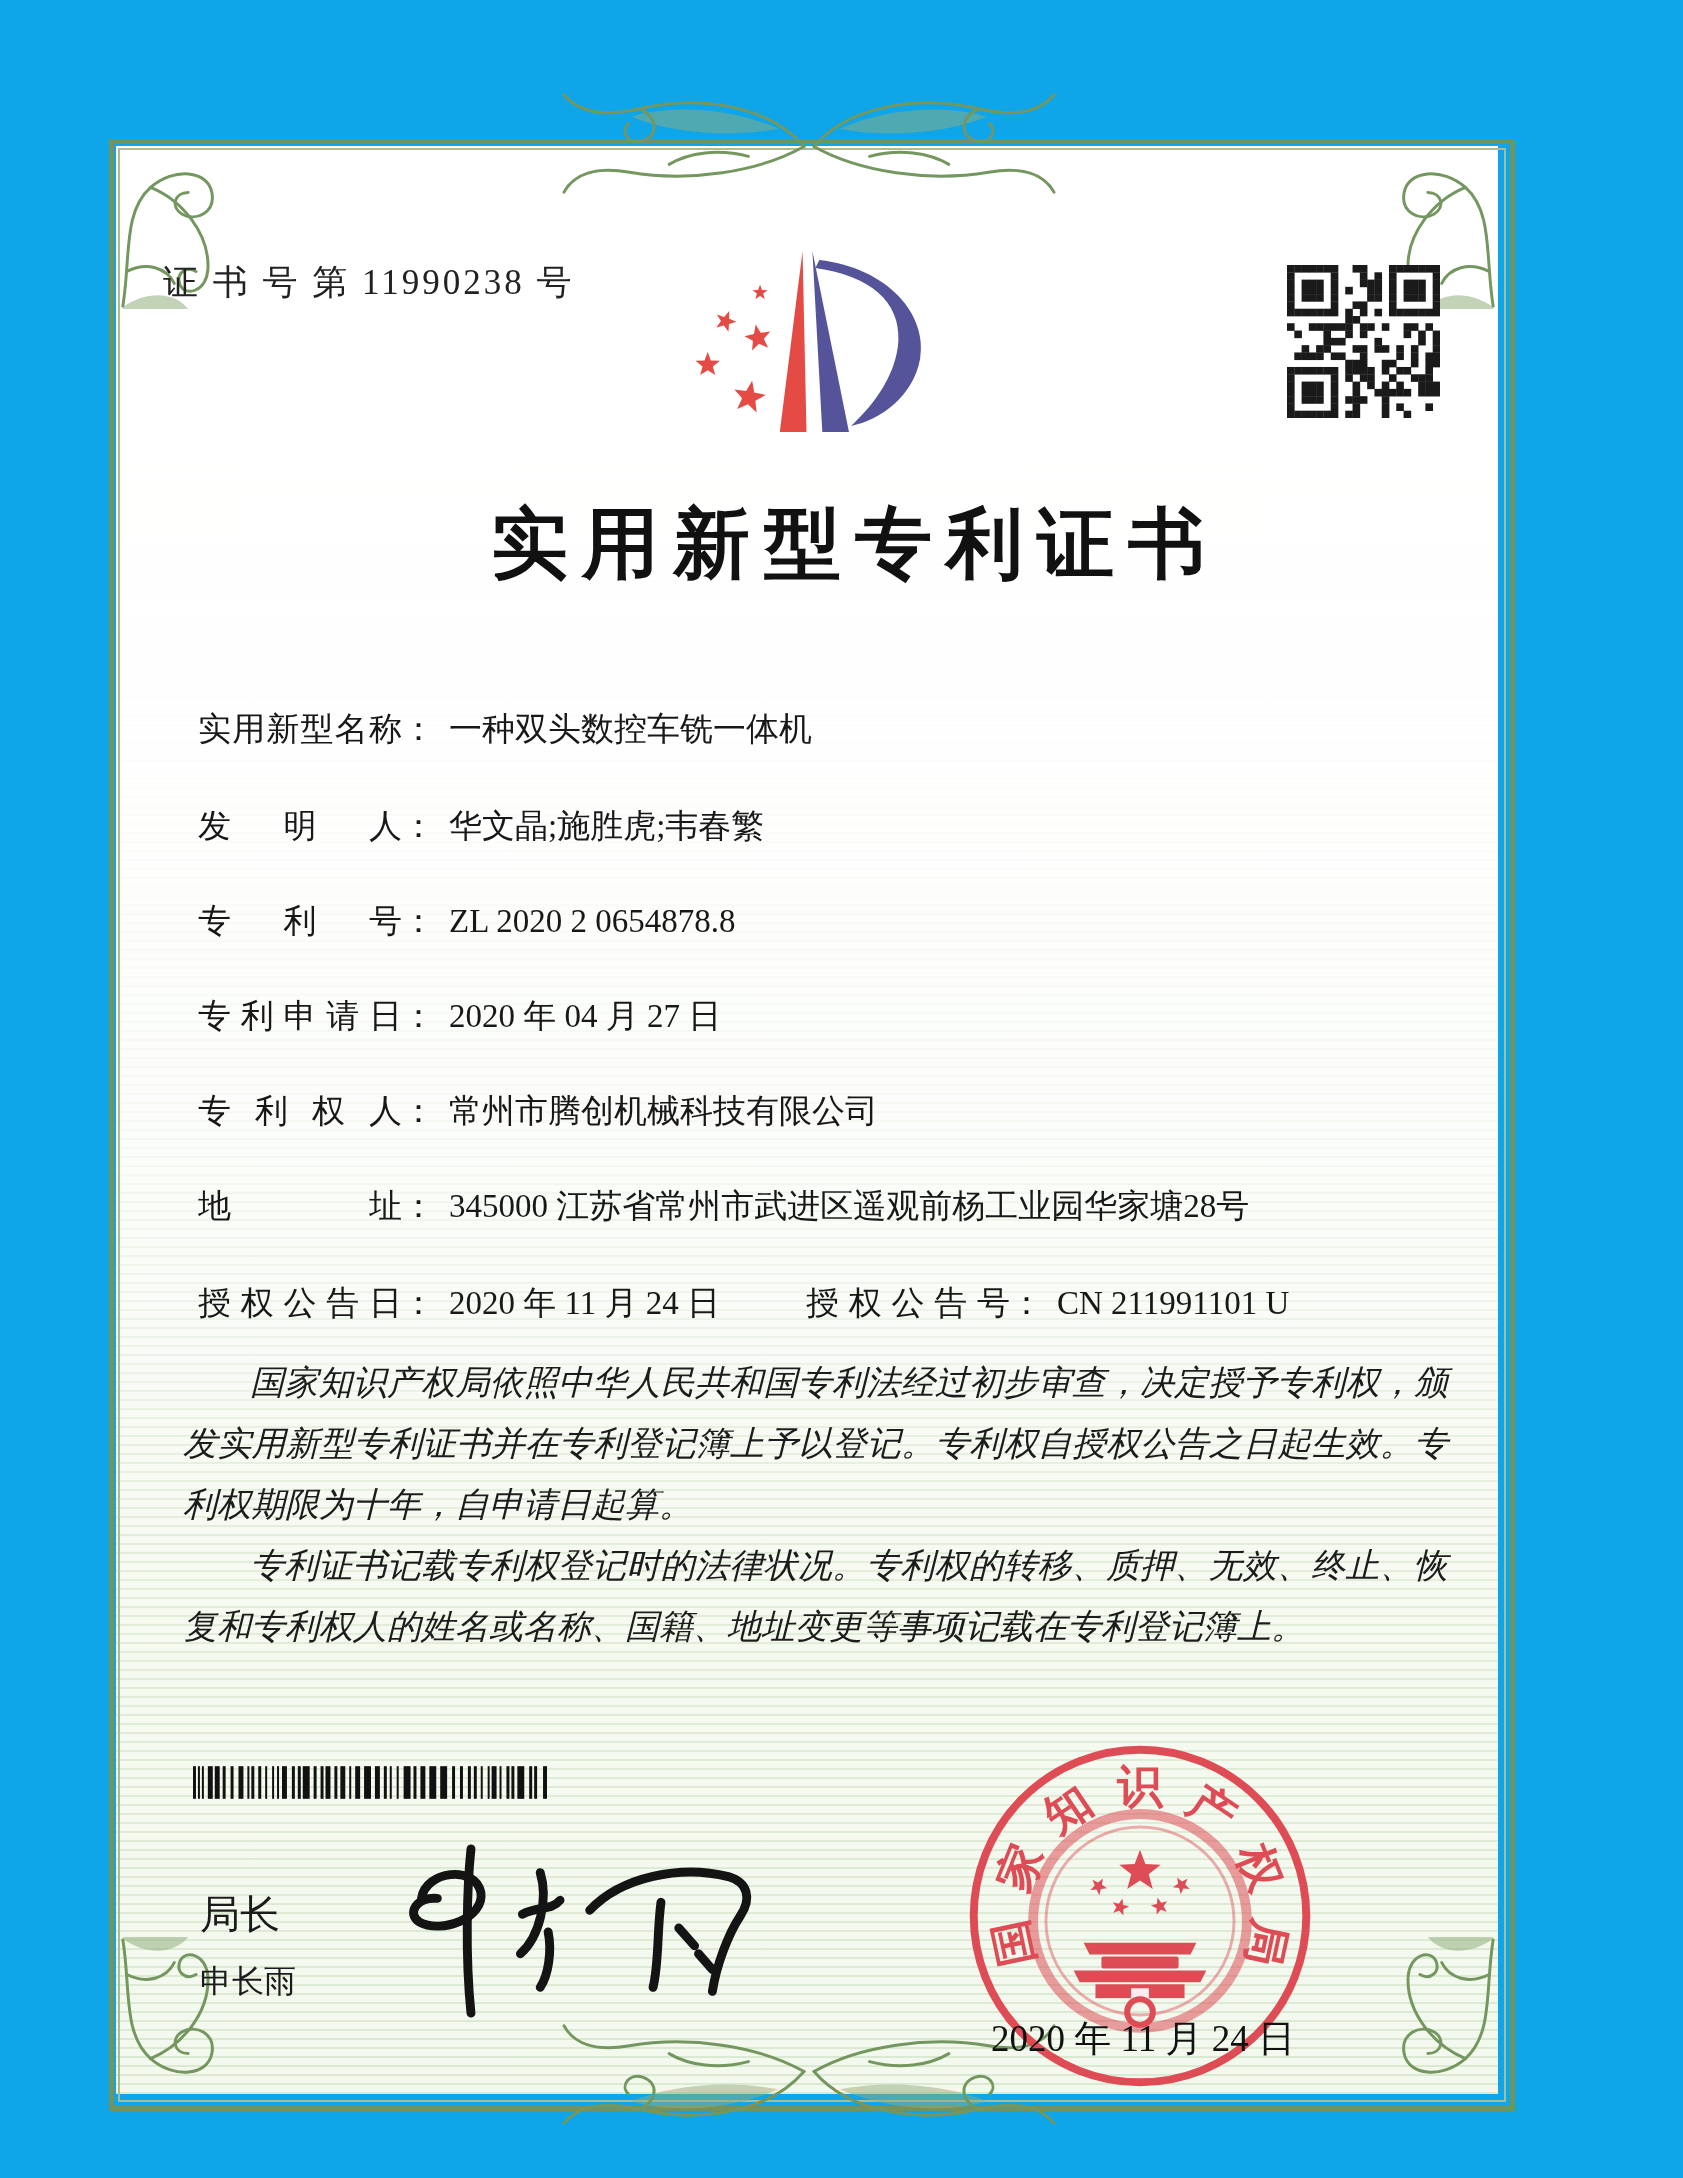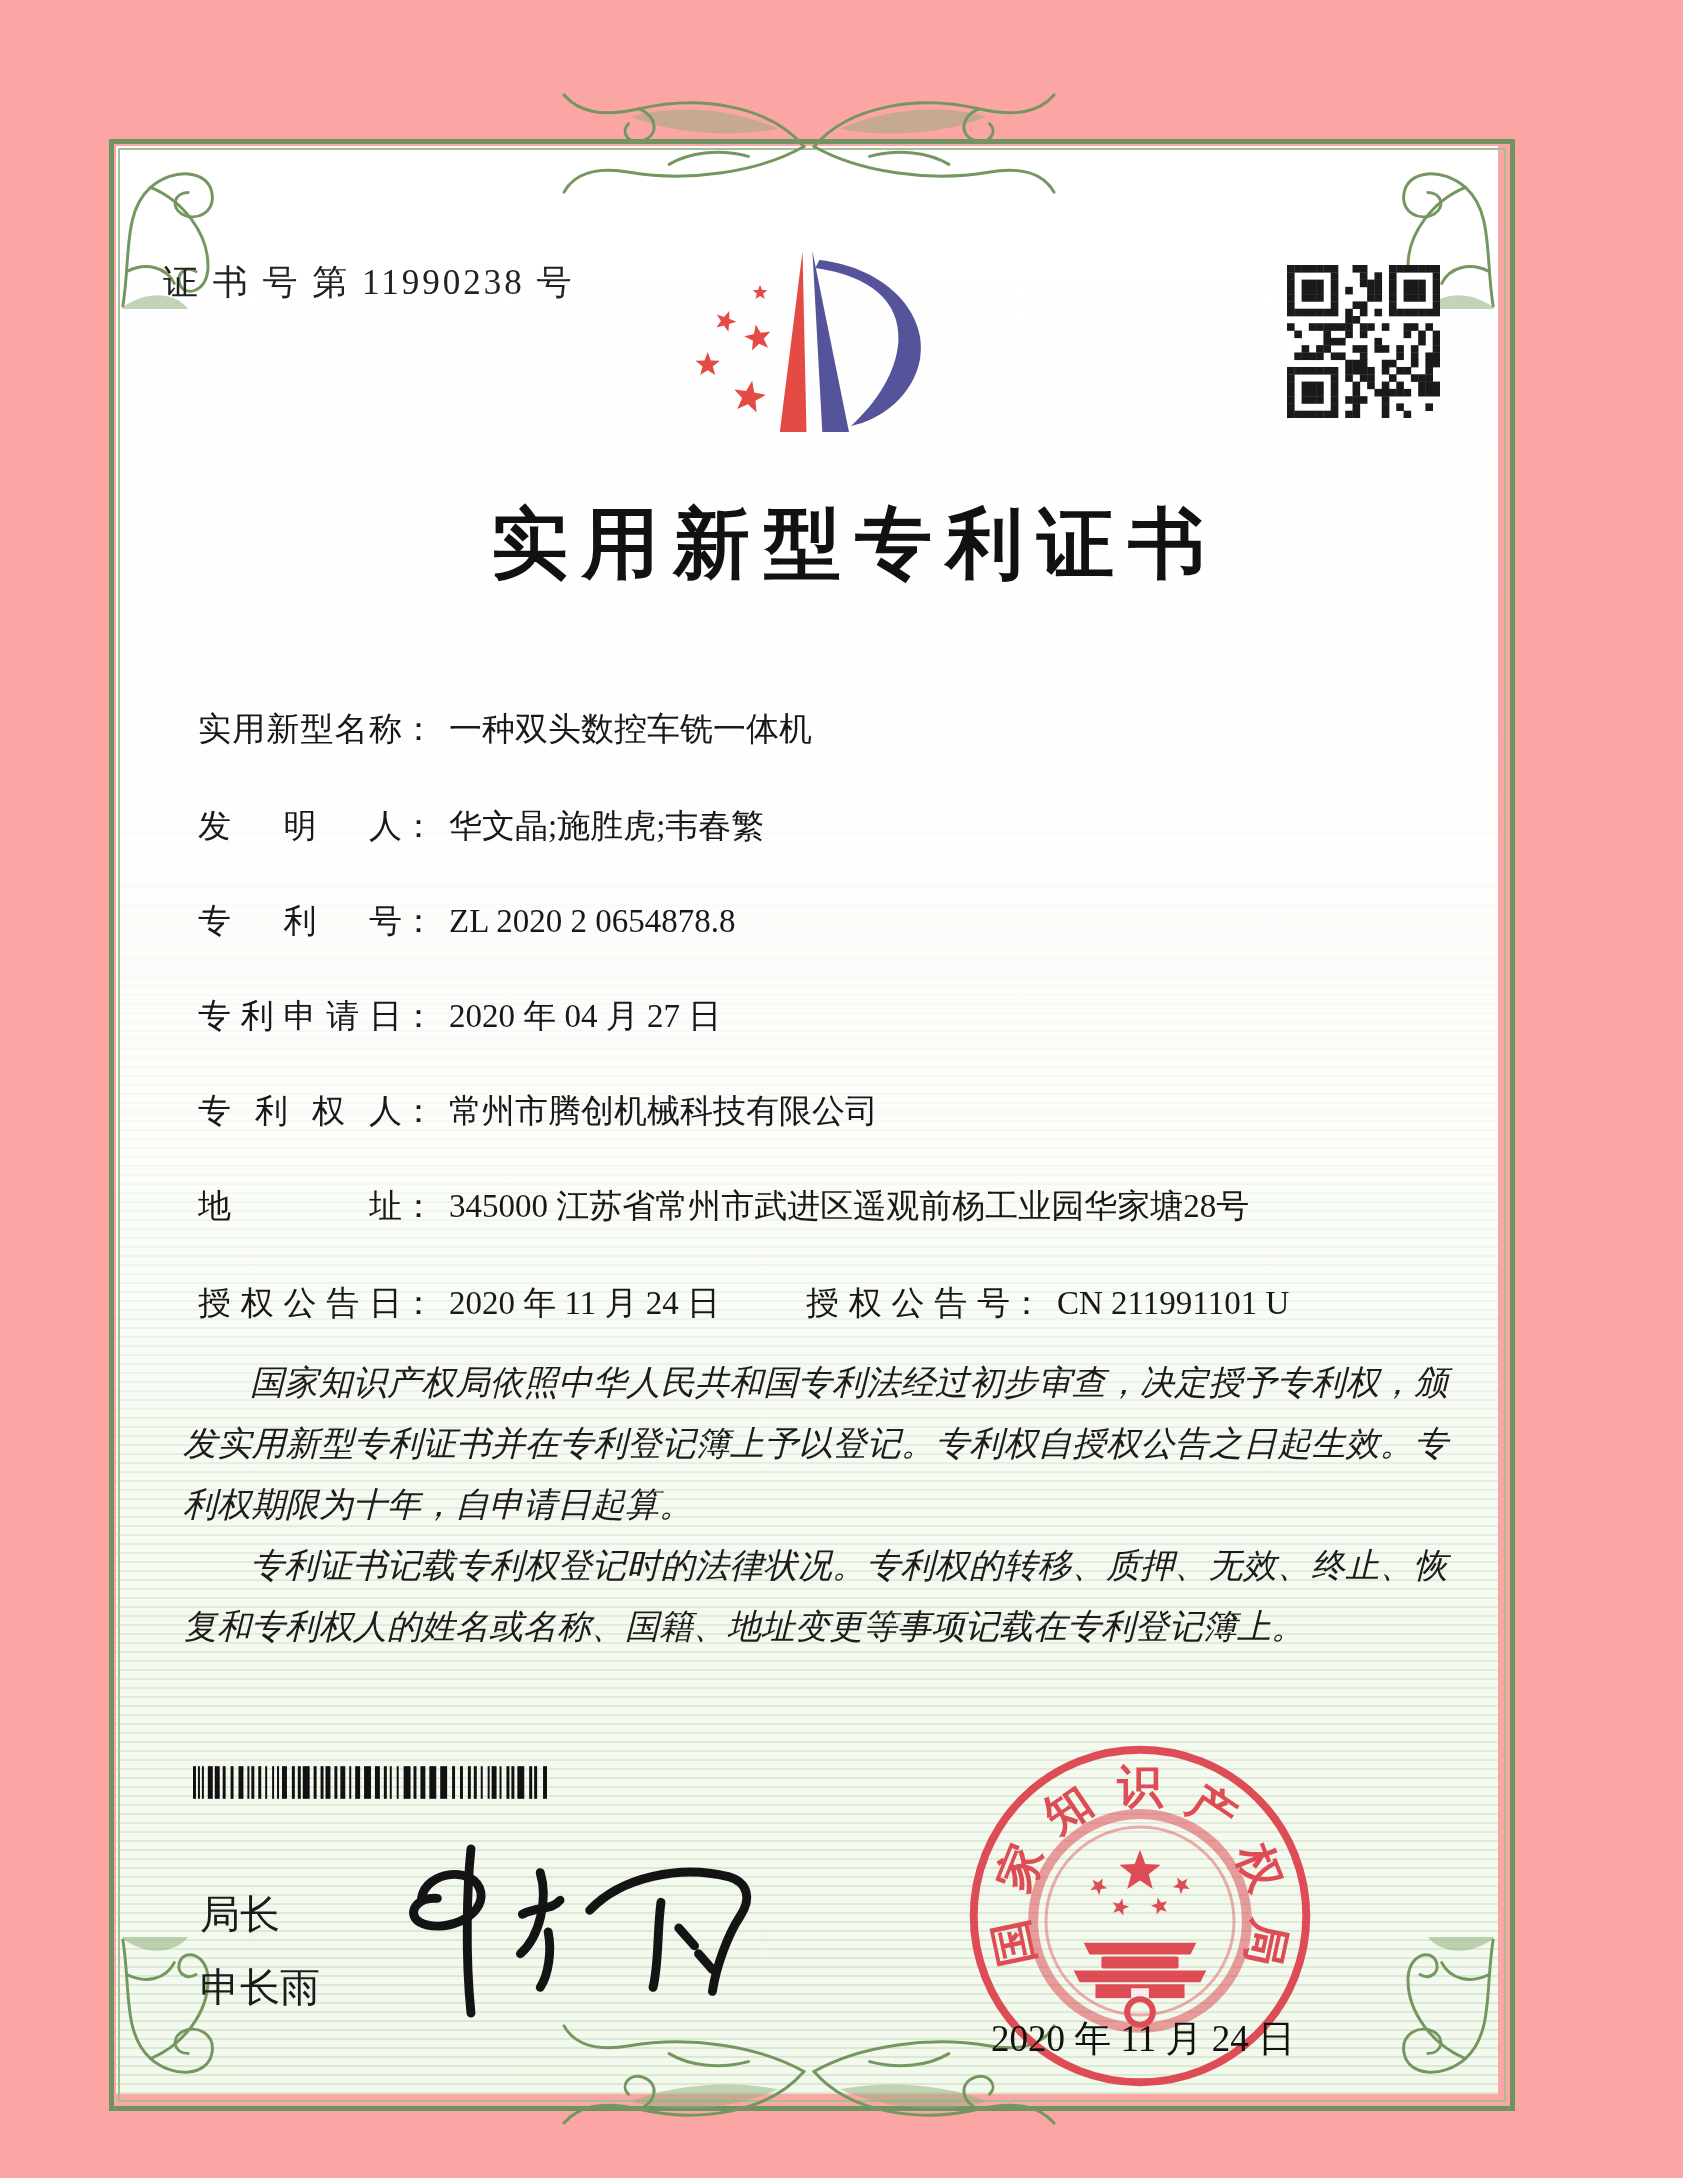--- a/index.html
+++ b/index.html
@@ -1,18 +1,18 @@
 <!DOCTYPE html>
 <html><head>
 <meta charset="utf-8">
 <style>
   html,body{margin:0;padding:0;background:#ffffff;}
   body{width:1683px;height:2178px;position:relative;overflow:hidden;
        font-family:"Liberation Serif","DejaVu Serif",serif;color:#1b1b1b;}
-  .page{position:absolute;inset:0;background:#fca5a5;}
+  .page{position:absolute;inset:0;background:#0ea5e9;}
 
   
   .frame{position:absolute;left:109px;top:139px;width:1396px;height:1962px;
          border:5px solid #6f9462;z-index:1;}
   .frame::after{content:'';position:absolute;inset:4px;border:2px solid #a6bd96;}
   .bg{position:absolute;left:116px;top:146px;width:1382px;height:1948px;z-index:0;
       background-color:#f2f8ec;
       background-image:repeating-linear-gradient(0deg,
         rgba(148,189,126,0.30) 0px, rgba(148,189,126,0.30) 2px,
         rgba(255,255,255,0) 2px, rgba(255,255,255,0) 9px);}
@@ -43,21 +43,21 @@
          font-size:77px;font-weight:bold;letter-spacing:14px;color:#111;margin-left:48px;}
   .row{position:absolute;left:198px;font-size:33px;color:#181818;white-space:nowrap;}
   .j-label{display:inline-flex;width:204px;justify-content:space-between;vertical-align:bottom;}
   .val{margin-left:14px;}
   .pair2{position:absolute;left:608px;top:0;white-space:nowrap;}
   .paras{position:absolute;left:183px;top:1352px;width:1265px;font-size:34px;
          line-height:61px;text-align:justify;color:#1c1c1c;}
   .paras p{margin:0;text-indent:67px;font-style:italic;}
   .barcode{position:absolute;left:193px;top:1766px;}
   .sig-title{position:absolute;left:200px;top:1887px;font-size:40px;font-family:"Liberation Sans","DejaVu Sans",sans-serif;}
-  .sig-name{position:absolute;left:200px;top:1960px;font-size:40px;font-family:Liberation Serif, serif;}
+  .sig-name{position:absolute;left:200px;top:1960px;font-size:32px;font-family:Liberation Serif, serif;}
   .signature{position:absolute;left:364px;top:1837px;}
   .seal{position:absolute;left:947px;top:1723px;opacity:.93;}
   .seal-date{position:absolute;left:945px;top:2014px;width:396px;text-align:center;
              font-size:37px;color:#111;z-index:4;white-space:nowrap;}
   .footer{position:absolute;left:109px;top:2119px;width:1396px;text-align:center;
           font-size:33px;color:#2a2a2a;letter-spacing:2px;}
 </style>
 </head>
 <body>
 

